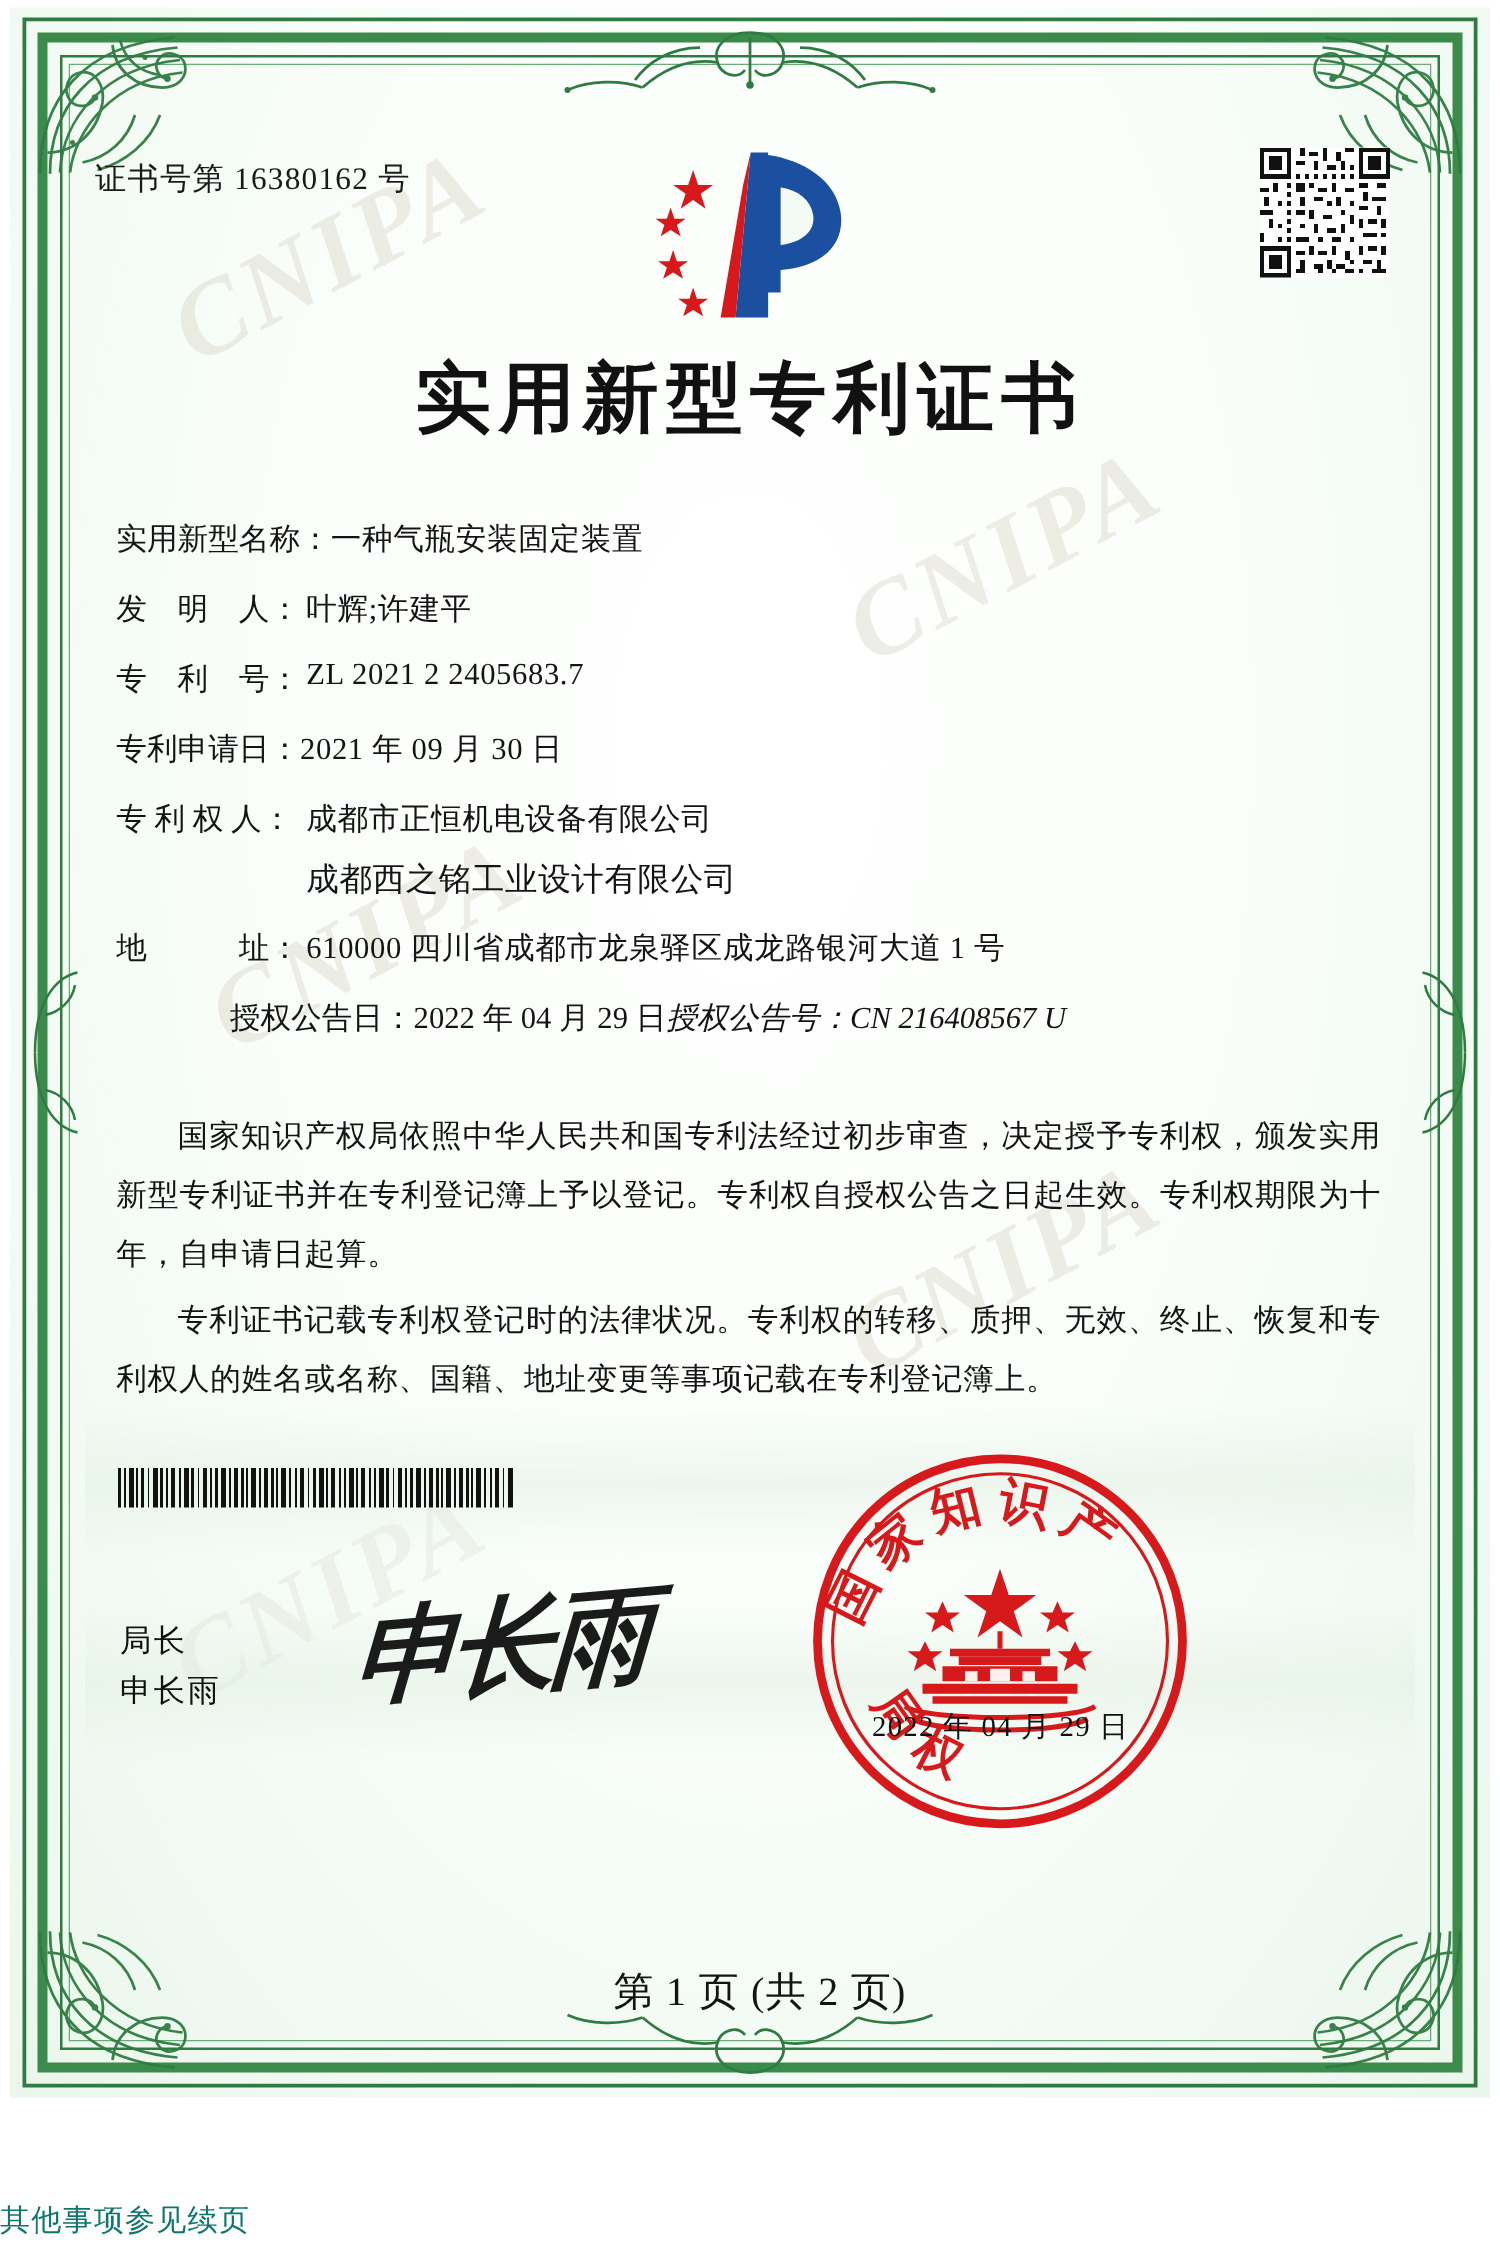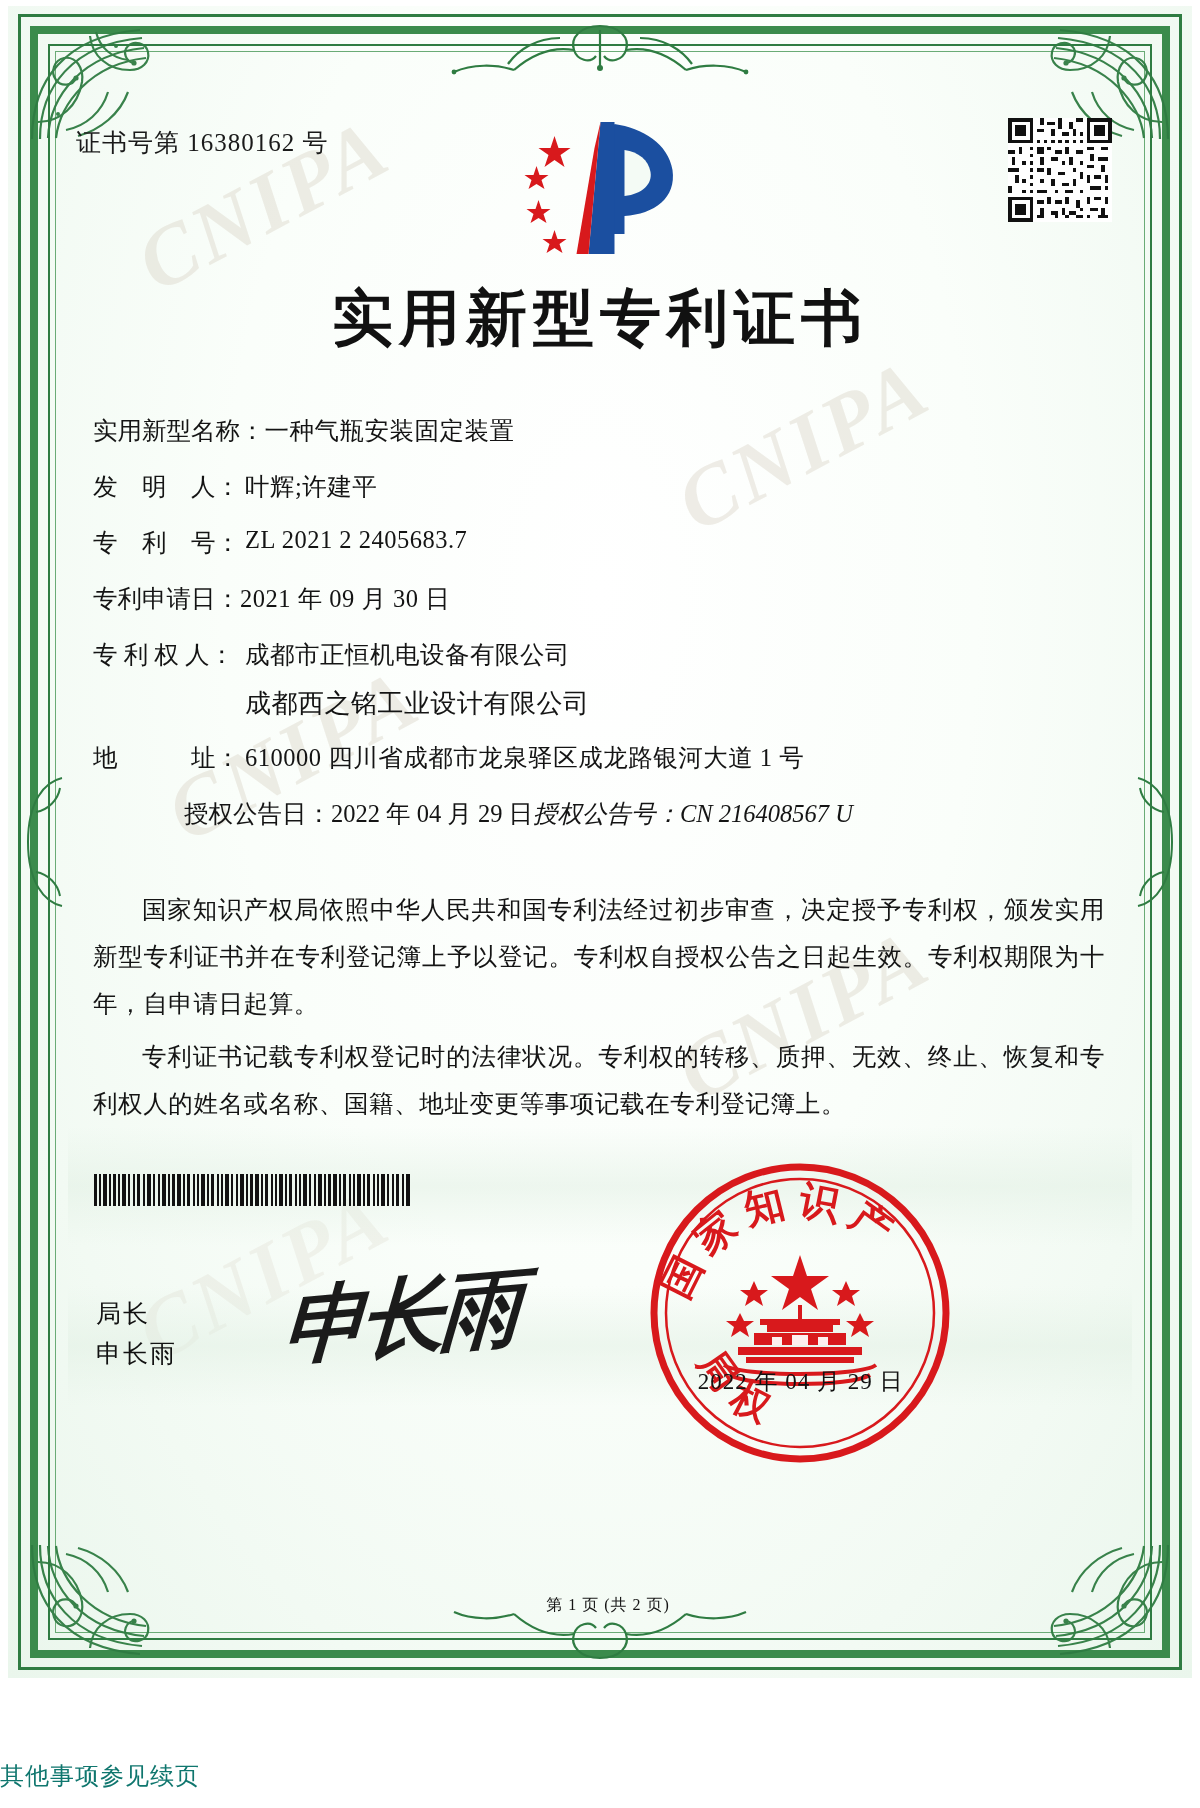--- a/index.html
+++ b/index.html
@@ -293,21 +293,21 @@
     color: #111;
     letter-spacing: 1px;
   }
 
   
   .page-num {
     position: absolute;
     left: 16px; right: 0;
     bottom: 62px;
     text-align: center;
-    font-size: 16px;
+    font-size: 32px;
     color: #141414;
     letter-spacing: 1px;
   }
   .outside-note {
     position: absolute;
     left: 0; right: 0;
     top: 1760px;
     text-align: left;
     font-size: 24px;
     color: #0f766e;

